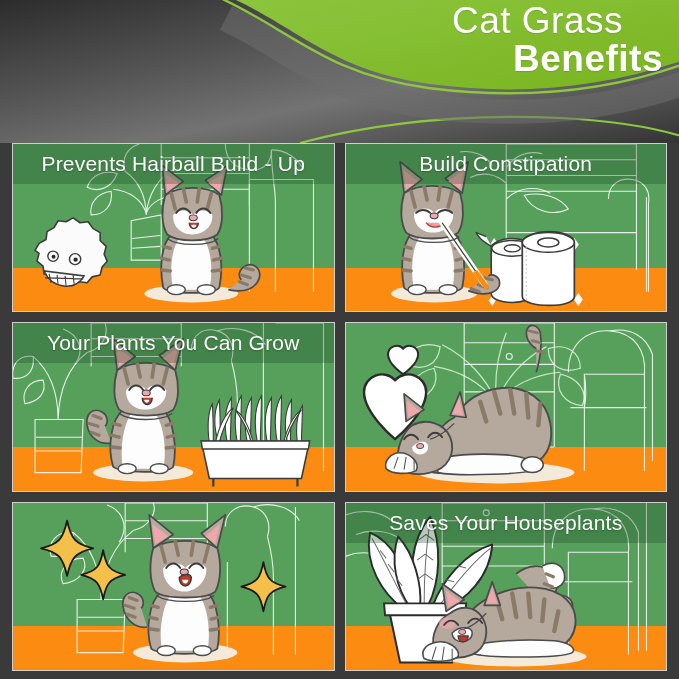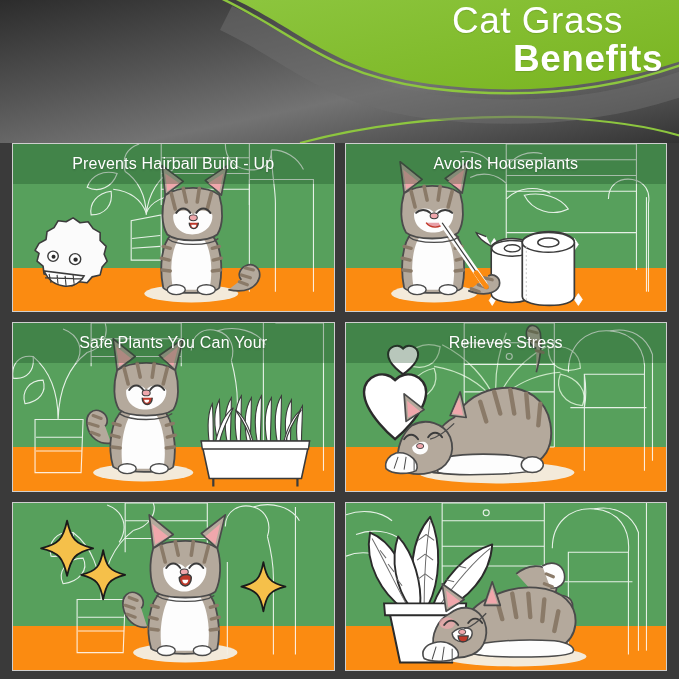--- a/index.html
+++ b/index.html
@@ -24,21 +24,21 @@
   
   #grid{position:absolute;left:12px;top:143px;width:655px;height:528px;
     display:grid;grid-template-columns:1fr 1fr;grid-template-rows:1fr 1fr 1fr;
     gap:10px;}
   .panel{position:relative;overflow:hidden;background:#57a05c;
     border:1px solid #cfcfcf;box-sizing:border-box;}
   .wall{position:absolute;left:0;top:0;width:100%;height:74%;background:#57a05c;}
   .floor{position:absolute;left:0;bottom:0;width:100%;height:26%;background:#FB8B11;}
   .titlebar{position:absolute;left:0;top:0;width:100%;height:24%;
     background:rgba(20,70,30,.30);z-index:6;display:flex;align-items:center;justify-content:center;}
-  .ptitle{color:#ffffff;font-size:16px;font-weight:400;letter-spacing:.2px;white-space:nowrap;
+  .ptitle{color:#ffffff;font-size:21px;font-weight:400;letter-spacing:.2px;white-space:nowrap;
     text-shadow:0 1px 2px rgba(0,0,0,.25);}
   .art{position:absolute;left:0;top:0;width:100%;height:100%;z-index:3;}
   .art svg{width:100%;height:100%;display:block;}
 </style>
 </head>
 <body>
 
 <div id="stage">
 
   <div id="header">
@@ -206,21 +206,21 @@
             <ellipse cx="88" cy="73" rx="4" ry="3" fill="#f0a7ac" stroke="#3b3b3b" stroke-width="1"></ellipse>
             <path d="M80,80 C84,86 94,86 98,80" stroke="#c0392b" stroke-width="1.4" fill="#e8a0a8"></path>
             <path d="M96,80 L138,142" stroke="#fdfdfd" stroke-width="6" stroke-linecap="round"></path>
             <path d="M96,80 L138,142" stroke="#3b3b3b" stroke-width="1.2" fill="none"></path>
             <path d="M130,131 L140,145" stroke="#FB8B11" stroke-width="5" stroke-linecap="round"></path>
             <path d="M62,94 C72,102 104,102 113,94" stroke="#4b4b4b" stroke-width="1.4" fill="none"></path>
           </g>
         </svg>
       </div>
       <div class="titlebar">
-        <span class="ptitle">Avoids Houseplants</span>
+        <span class="ptitle">Build Constipation</span>
       </div>
     </div>
 
     <div class="panel">
       <div class="wall"></div>
       <div class="floor"></div>
       <div class="art">
         <svg viewBox="0 0 320 170" preserveAspectRatio="none">
           <g stroke="#ffffff" stroke-width="1.1" fill="none" opacity=".85">
             <path d="M22,98 L22,152 L68,152 L70,98 Z"></path>
@@ -284,21 +284,21 @@
             <path d="M116,68 C120,62 126,62 130,68" stroke="#3b3b3b" stroke-width="1.9" fill="none" stroke-linecap="round"></path>
             <path d="M137,68 C141,62 147,62 151,68" stroke="#3b3b3b" stroke-width="1.9" fill="none" stroke-linecap="round"></path>
             <ellipse cx="133" cy="71" rx="4" ry="3" fill="#f0a7ac" stroke="#3b3b3b" stroke-width="1"></ellipse>
             <path d="M129,76 C129,85 139,85 139,76" fill="#c0392b" stroke="#3b3b3b" stroke-width="1.4"></path>
             <path d="M131,78 C131,82 136,82 136,78 Z" fill="#fdfdfd"></path>
             <path d="M106,92 C118,100 148,100 159,92" stroke="#4b4b4b" stroke-width="1.4" fill="none"></path>
           </g>
         </svg>
       </div>
       <div class="titlebar">
-        <span class="ptitle">Safe Plants You Can Your</span>
+        <span class="ptitle">Your Plants You Can Grow</span>
       </div>
     </div>
 
     <div class="panel">
       <div class="wall"></div>
       <div class="floor"></div>
       <div class="art">
         <svg viewBox="0 0 320 170" preserveAspectRatio="none">
           <g stroke="#d7efd2" stroke-width="1.2" fill="none" opacity=".9">
             <path d="M150,80 C140,56 120,34 96,22 M150,80 C148,54 152,30 160,10
@@ -349,23 +349,20 @@
             <path d="M50,132 C44,134 38,140 40,148 C46,154 62,154 70,150
                      C74,142 64,130 50,132 Z" fill="#fdfdfd" stroke="#4b4b4b" stroke-width="1.6"></path>
             <path d="M52,136 l-4,12 M60,136 l-2,13 M68,138 l0,12" stroke="#4b4b4b" stroke-width="1" fill="none"></path>
             <path d="M58,118 C62,112 68,112 72,118" stroke="#3b3b3b" stroke-width="1.9" fill="none" stroke-linecap="round"></path>
             <path d="M82,116 C86,110 92,110 96,116" stroke="#3b3b3b" stroke-width="1.9" fill="none" stroke-linecap="round"></path>
             <path d="M66,126 C66,136 82,136 82,126 C82,120 74,118 66,126 Z" fill="#fdfdfd"></path>
             <ellipse cx="74" cy="125" rx="3.6" ry="2.6" fill="#f0a7ac" stroke="#3b3b3b" stroke-width=".9"></ellipse>
             <path d="M108,102 C100,110 92,116 84,118" stroke="#4b4b4b" stroke-width="1.3" fill="none"></path>
           </g>
         </svg>
-      </div>
-      <div class="titlebar">
-        <span class="ptitle">Relieves Stress</span>
       </div>
     </div>
 
     <div class="panel">
       <div class="wall"></div>
       <div class="floor"></div>
       <div class="art">
         <svg viewBox="0 0 320 170" preserveAspectRatio="none">
           <g stroke="#ffffff" stroke-width="1.1" fill="none" opacity=".85">
             <path d="M64,98 L64,152 L110,152 L112,98 Z"></path>
@@ -489,16 +486,19 @@
             <ellipse cx="101" cy="122" rx="8" ry="6" fill="#f0a7ac" opacity=".7"></ellipse>
             <path d="M98,124 C102,118 108,118 112,124" stroke="#3b3b3b" stroke-width="1.9" fill="none" stroke-linecap="round"></path>
             <path d="M122,122 C126,116 132,116 136,122" stroke="#3b3b3b" stroke-width="1.9" fill="none" stroke-linecap="round"></path>
             <path d="M106,132 C106,144 126,144 126,132 C126,126 114,124 106,132 Z" fill="#fdfdfd" stroke="#4b4b4b" stroke-width="1.4"></path>
             <ellipse cx="116" cy="131" rx="3.6" ry="2.6" fill="#f0a7ac" stroke="#3b3b3b" stroke-width=".9"></ellipse>
             <path d="M112,135 C112,143 122,143 122,135 Z" fill="#c0392b" stroke="#3b3b3b" stroke-width="1.3"></path>
             <path d="M140,112 C132,120 126,126 118,128" stroke="#4b4b4b" stroke-width="1.3" fill="none"></path>
           </g>
         </svg>
       </div>
+      <div class="titlebar">
+        <span class="ptitle">Saves Your Houseplants</span>
+      </div>
     </div>
 
   </div>
 </div>
 
 </body></html>

